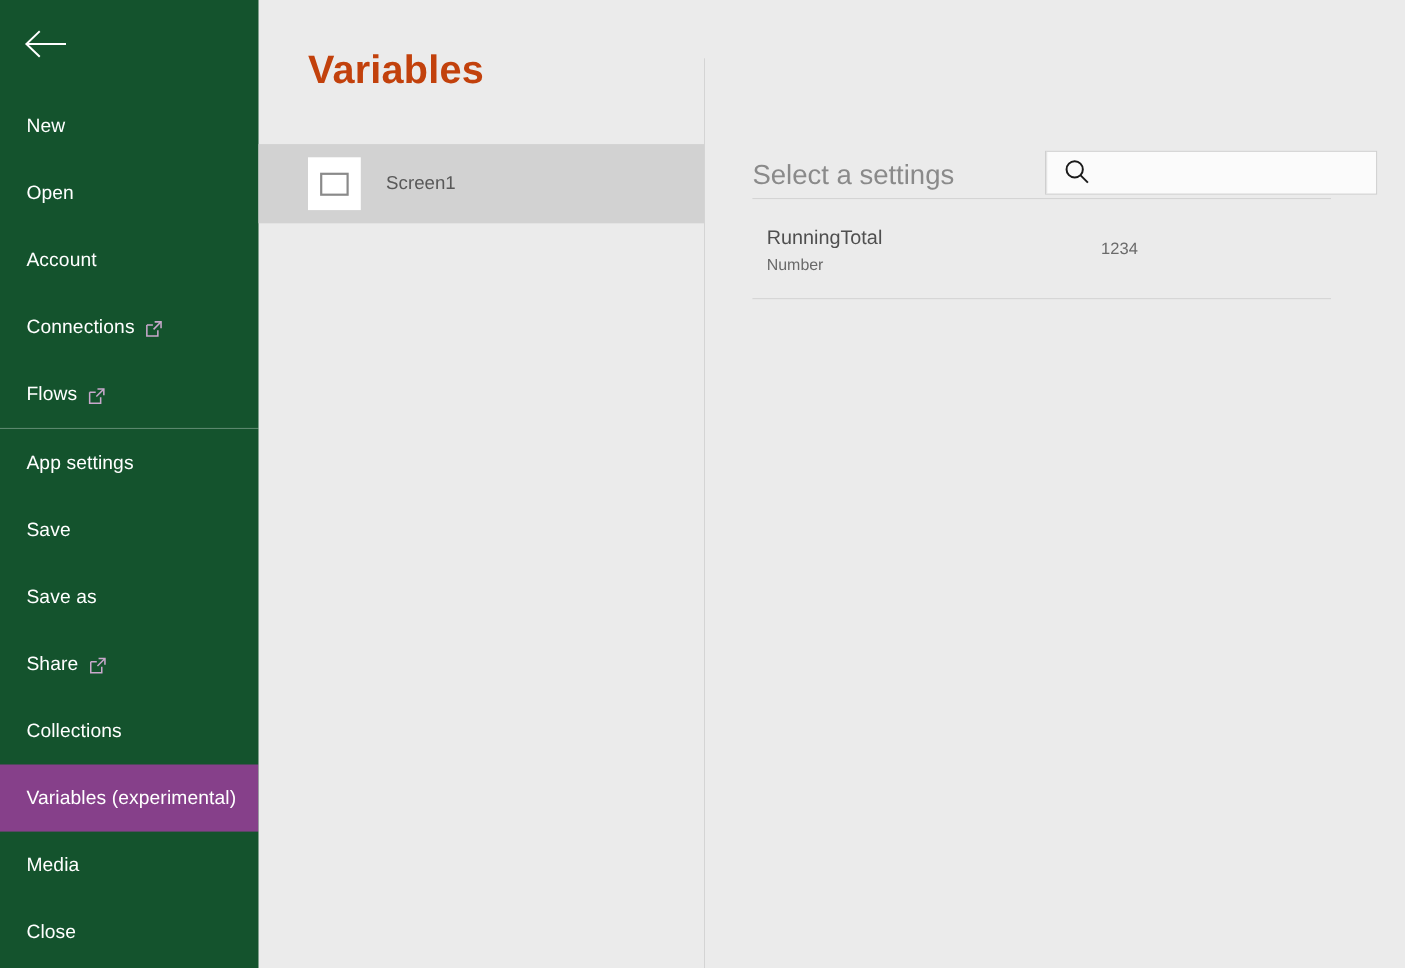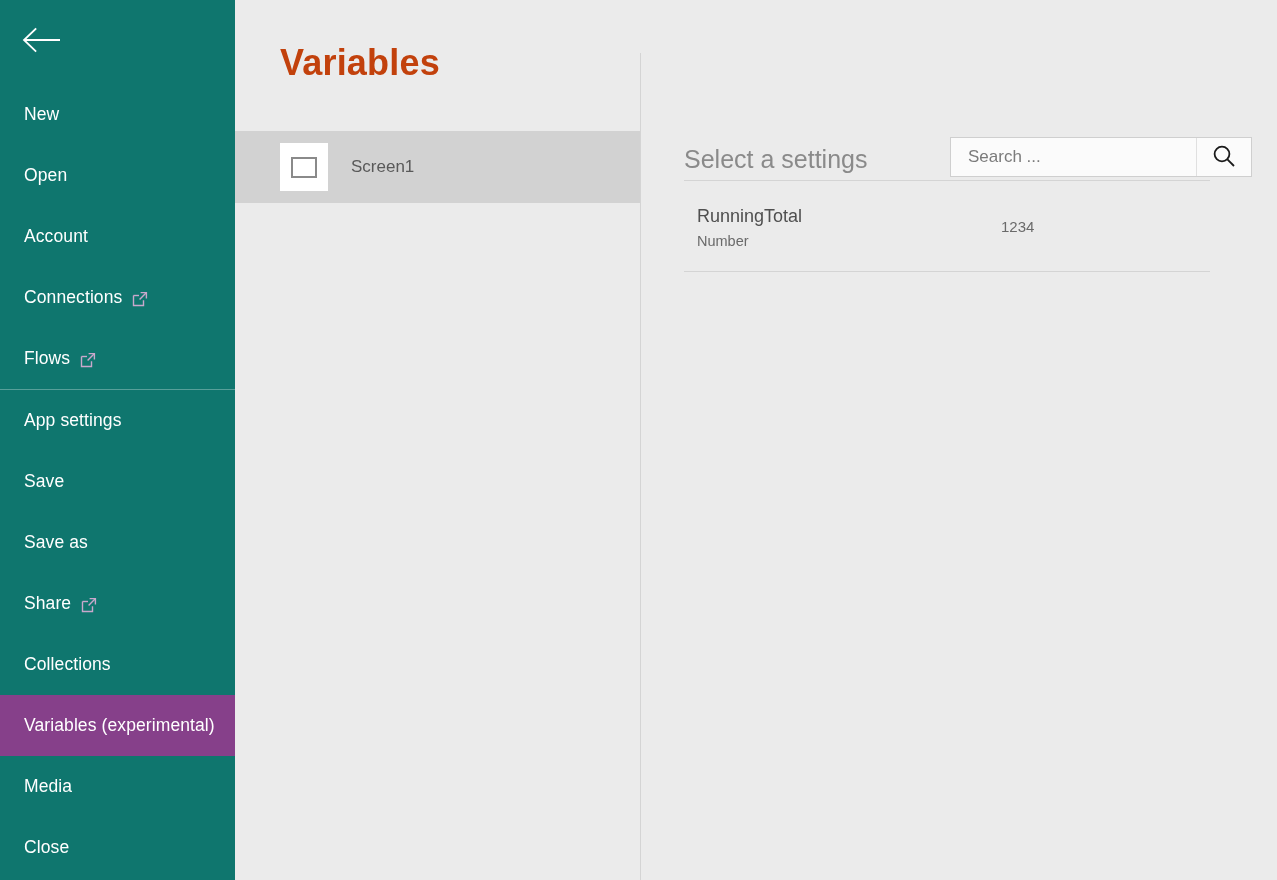--- a/index.html
+++ b/index.html
@@ -22,21 +22,21 @@
     height: 880px;
     background: #ebebeb;
   }
 
   
   .sidebar {
     position: absolute;
     left: 0; top: 0;
     width: 268px;
     height: 880px;
-    background: #0f766e;
+    background: #14532d;
   }
   .back-button {
     position: absolute;
     left: 18px;
     top: 16px;
     width: 48px;
     height: 48px;
     display: flex;
     align-items: center;
     justify-content: center;
@@ -357,21 +357,20 @@
   </div>
 
   <div class="v-divider"></div>
 
   <div class="right-panel">
 
     <div class="picker-head">
       <div class="picker-title">Select a settings</div>
 
       <div class="search-box">
-        <input class="search-input" type="text" value="" placeholder="Search ..." style="">
         <button class="search-btn">
           <span>
             <svg width="26" height="26" viewBox="0 0 26 26" aria-hidden="true">
               <circle cx="11" cy="11" r="7.4" stroke="#1a1a1a" stroke-width="1.8" fill="none"></circle>
               <path d="M16.4 16.4 L23 23" stroke="#1a1a1a" stroke-width="1.8" fill="none" stroke-linecap="butt"></path>
             </svg>
           </span>
         </button>
       </div>
     </div>

